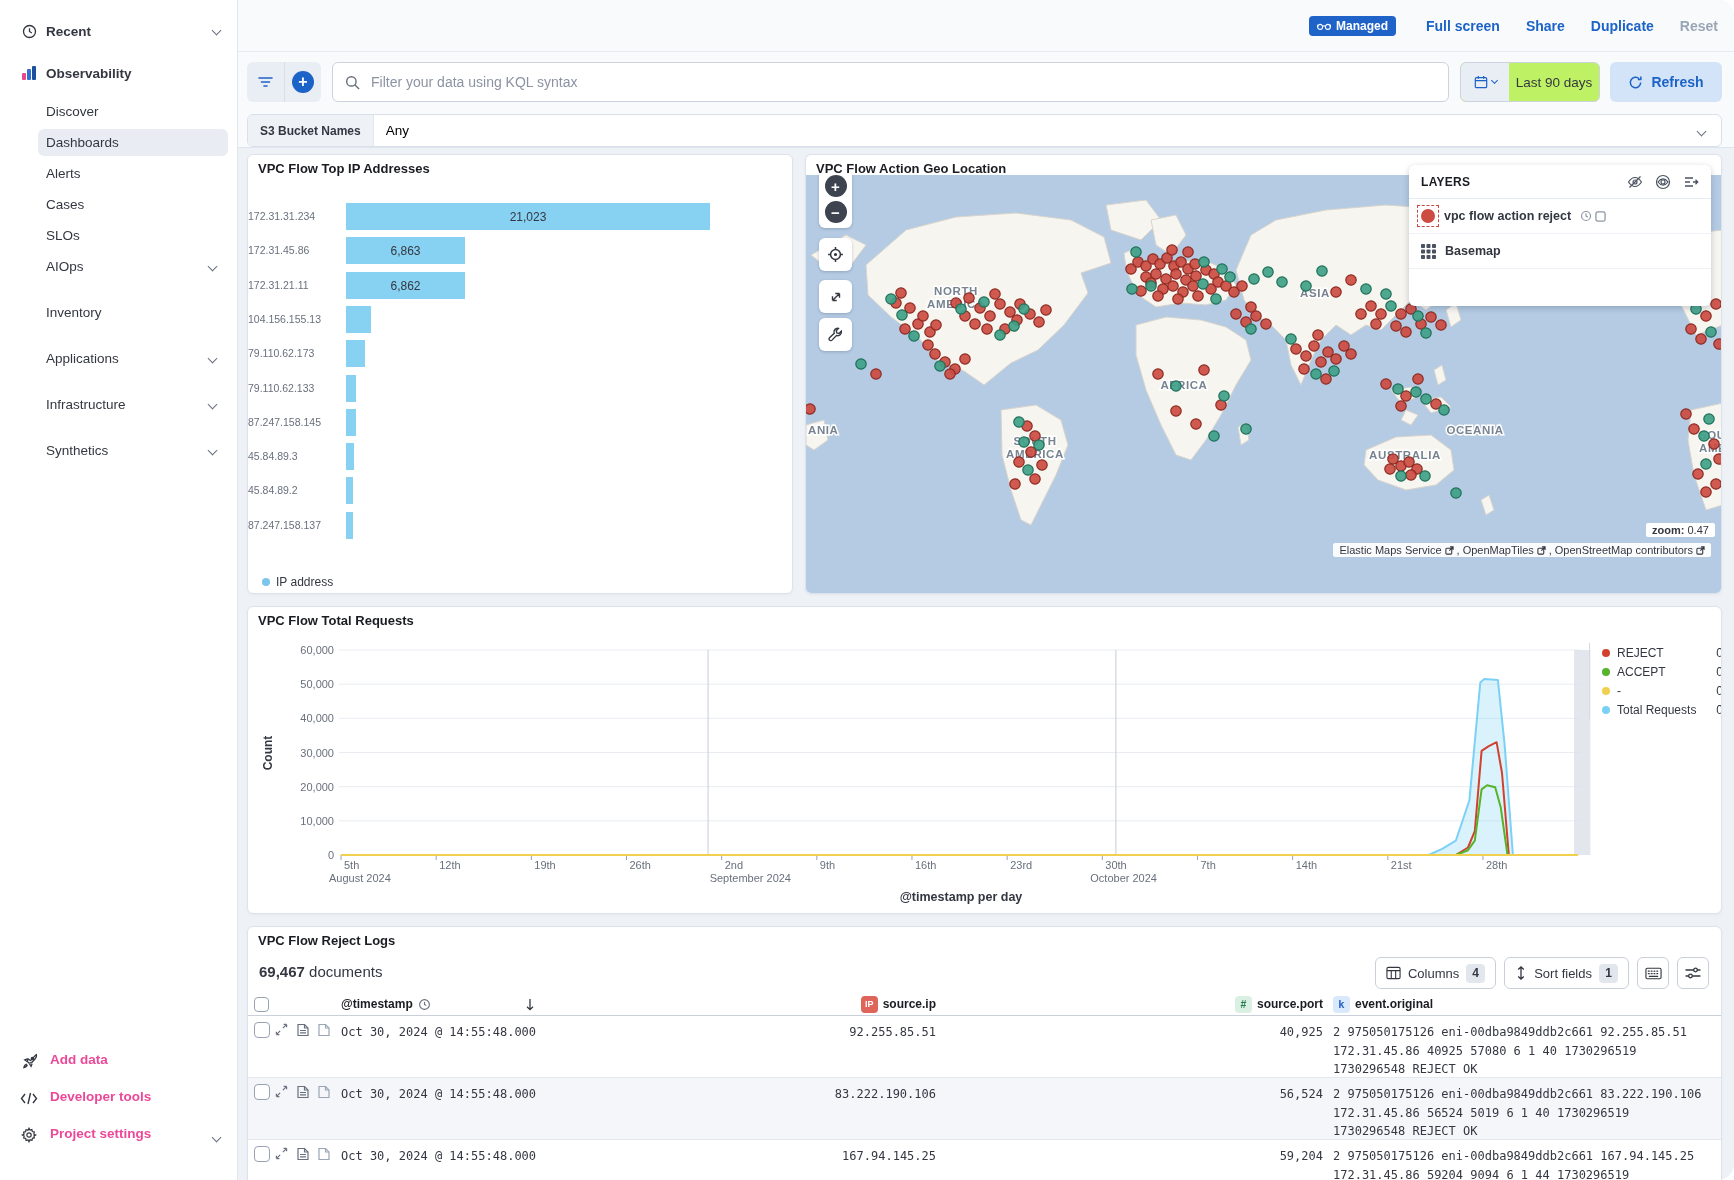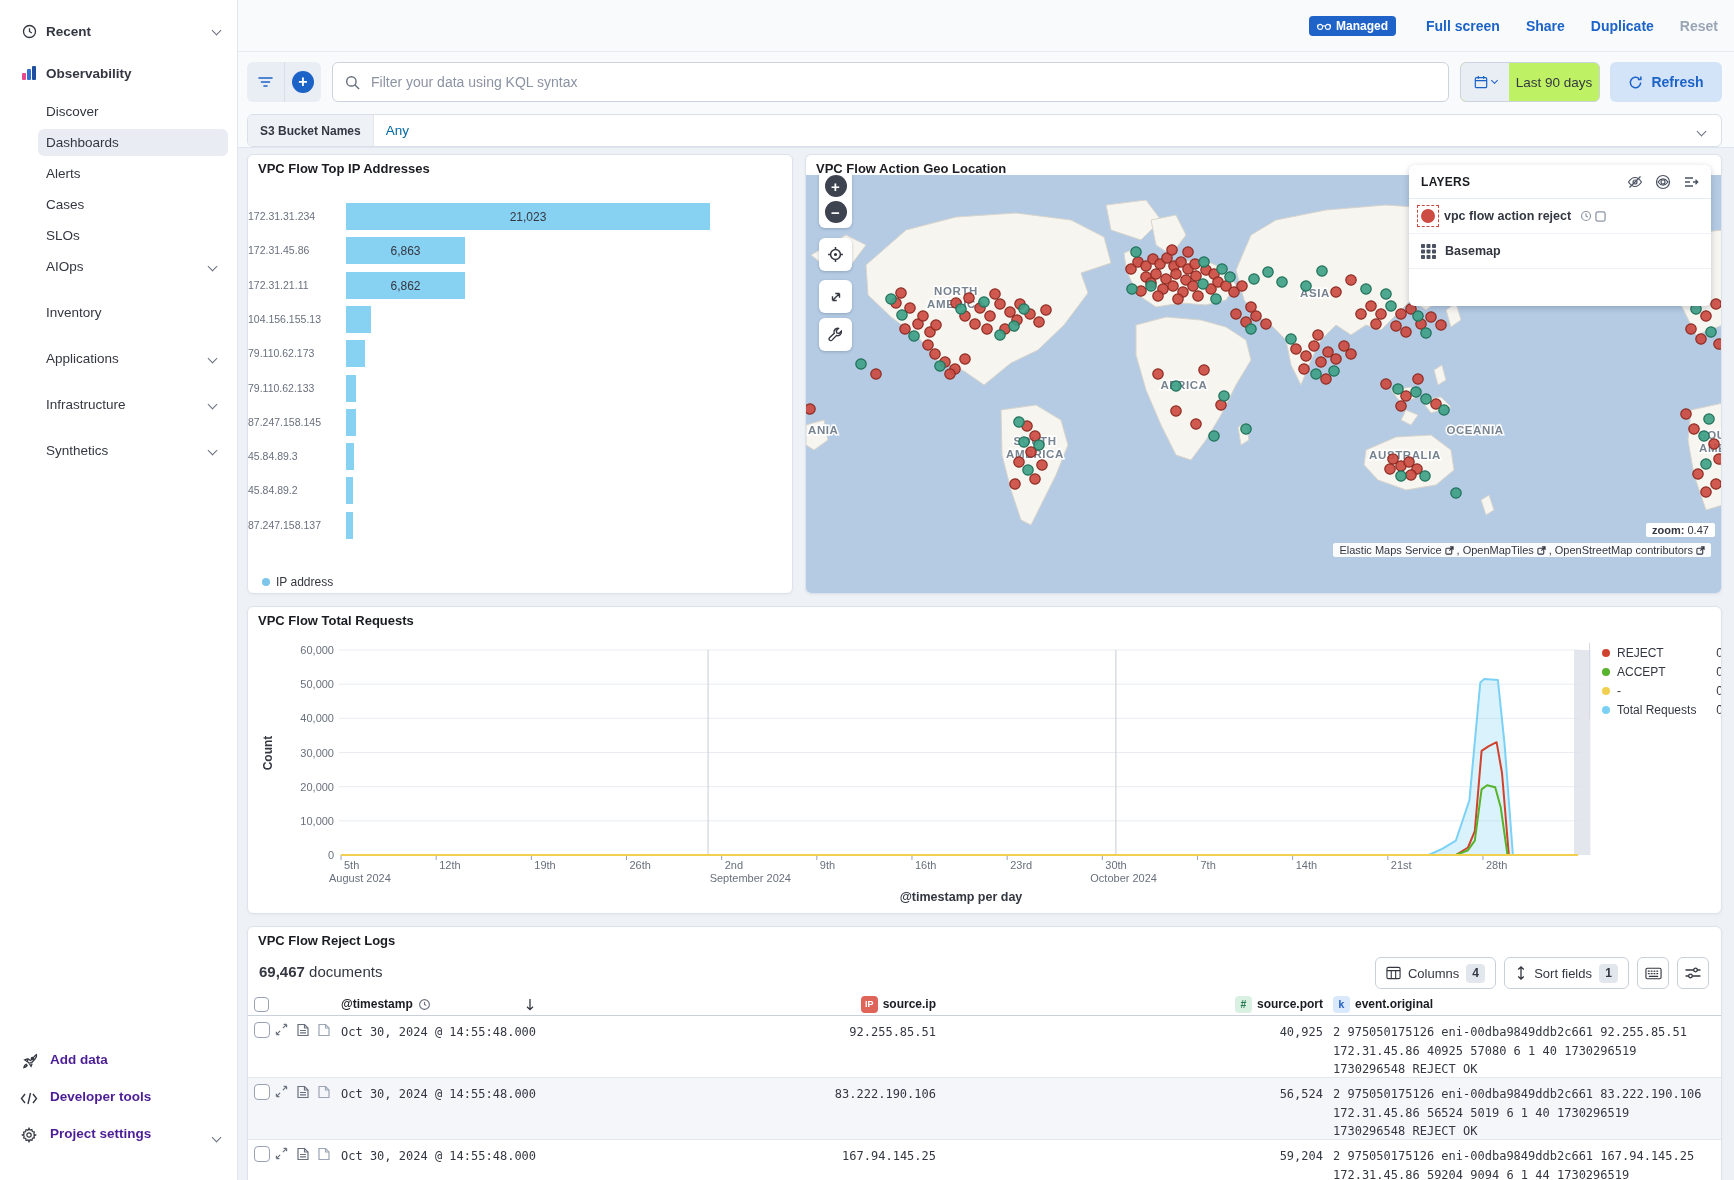--- a/index.html
+++ b/index.html
@@ -1,31 +1,31 @@
 <!DOCTYPE html>
 <html><head>
 <meta charset="utf-8">
 <style>
   * { box-sizing: border-box; }
   body { margin:0; font-family:"Liberation Sans",sans-serif; color:#343741; background:#fff; }
-  .app { position:relative; width:1734px; height:1180px; overflow:hidden; background:#fff; }
+  .app { position:relative; width:1734px; height:1180px; overflow:hidden; background:#fff;border-radius:16px; }
 
   
   aside { position:absolute; left:0; top:0; width:238px; height:1180px; background:#fff; border-right:1px solid #e0e6ee; }
   .side-row { position:absolute; left:0; width:238px; height:26px; display:flex; align-items:center; }
   .side-ico { position:absolute; left:20px; width:18px; height:18px; display:flex; align-items:center; justify-content:center; color:#343741; }
   .side-label { position:absolute; left:46px; font-size:13.5px; color:#343741; }
   .side-label.bold { font-weight:700; }
   .chev { width:7px; height:7px; border-right:1.5px solid #69707d; border-bottom:1.5px solid #69707d; transform:rotate(45deg); display:inline-block; }
   .side-chev { position:absolute; right:18px; top:9px; }
   #side-nav .nav-item { position:absolute; left:38px; width:190px; height:27px; display:flex; align-items:center; border-radius:6px; padding-left:8px; font-size:13.5px; color:#343741; cursor:pointer; }
   #side-nav .nav-item.selected { background:#e9edf3; font-weight:500; }
   #side-nav .nav-item .chev { position:absolute; right:12px; }
   #side-foot .foot-item { position:absolute; left:0; width:238px; height:26px; }
-  #side-foot .foot-label { position:absolute; left:50px; font-size:13.5px; font-weight:700; color:#4c1d95; }
+  #side-foot .foot-label { position:absolute; left:50px; font-size:13.5px; font-weight:700; color:#ec4899; }
 
   
   main { position:absolute; left:238px; top:0; width:1496px; height:1180px; background:#eef1f6; }
   .chrome { position:absolute; left:0; top:0; width:1496px; height:148px; background:#f8fafc; border-bottom:1px solid #dfe5ee; }
   .topbar { position:absolute; left:0; top:0; width:1496px; height:52px; border-bottom:1px solid #e6ebf2; display:flex; align-items:center; justify-content:flex-end; gap:30px; padding-right:16px; }
   .managed-badge { display:flex; align-items:center; gap:5px; background:#1f63c9; color:#fff; font-size:12px; font-weight:700; border-radius:4px; padding:3px 8px; }
   .top-link { font-size:14px; font-weight:600; color:#1c63c7; cursor:pointer; }
   .top-link.disabled { color:#9aa5b5; }
 
   .querybar { position:absolute; left:0; top:52px; width:1496px; height:60px; }
@@ -35,21 +35,21 @@
   .searchbox { position:absolute; left:94px; top:10px; width:1117px; height:40px; background:#fff; border:1px solid #ccd3de; border-radius:6px; display:flex; align-items:center; padding-left:12px; gap:9px; }
   .searchbox input { border:none; outline:none; flex:1; font-size:14px; font-family:"Liberation Sans",sans-serif; color:#1d4ed8; background:transparent; }
   .searchbox input::placeholder { color:#8b93a3; }
   .datepick { position:absolute; left:1222px; top:10px; width:140px; height:40px; border:1px solid #ccd3de; border-radius:6px; background:#bef264; display:flex; overflow:hidden; }
   .date-seg { width:48px; background:#e9edf4; display:flex; align-items:center; justify-content:center; gap:4px; }
   .date-text { flex:1; display:flex; align-items:center; justify-content:center; font-size:13.5px; color:#343741; }
   .refresh-btn { position:absolute; left:1372px; top:10px; width:112px; height:40px; background:#d3e3f8; border-radius:6px; display:flex; align-items:center; justify-content:center; gap:8px; color:#1c63c7; font-size:14px; font-weight:600; cursor:pointer; }
 
   .s3row { position:absolute; left:9px; top:114px; width:1475px; height:33px; background:#fff; border:1px solid #d9e0ea; border-radius:6px; display:flex; align-items:center; overflow:hidden; }
   .s3chip { height:100%; background:#eef1f6; border-right:1px solid #e2e7ef; display:flex; align-items:center; padding:0 12px; font-size:12px; font-weight:700; color:#343741; }
-  .s3val { margin-left:12px; font-size:13.5px; color:#0369a1; }
+  .s3val { margin-left:12px; font-size:13.5px; color:#000000; }
   .s3chev { position:absolute; right:16px; top:13px; }
 
   
   .panel { position:absolute; background:#fff; border:1px solid #dce3ed; border-radius:6px; box-shadow:0 1px 3px rgba(60,75,100,.05); overflow:hidden; }
   .ptitle { position:absolute; left:10px; top:6px; font-size:13px; font-weight:700; color:#1a1c21; z-index:5; }
 
   #panel-ips  { left:9px;   top:154px; width:546px;  height:440px; }
   #panel-map  { left:567px; top:154px; width:917px;  height:440px; }
   #panel-line { left:9px;   top:606px; width:1475px; height:308px; }
   #panel-logs { left:9px;   top:926px; width:1475px; height:300px; }

